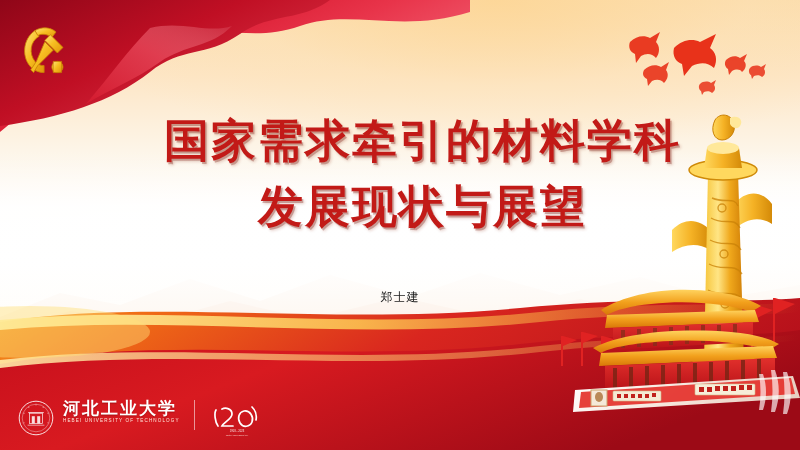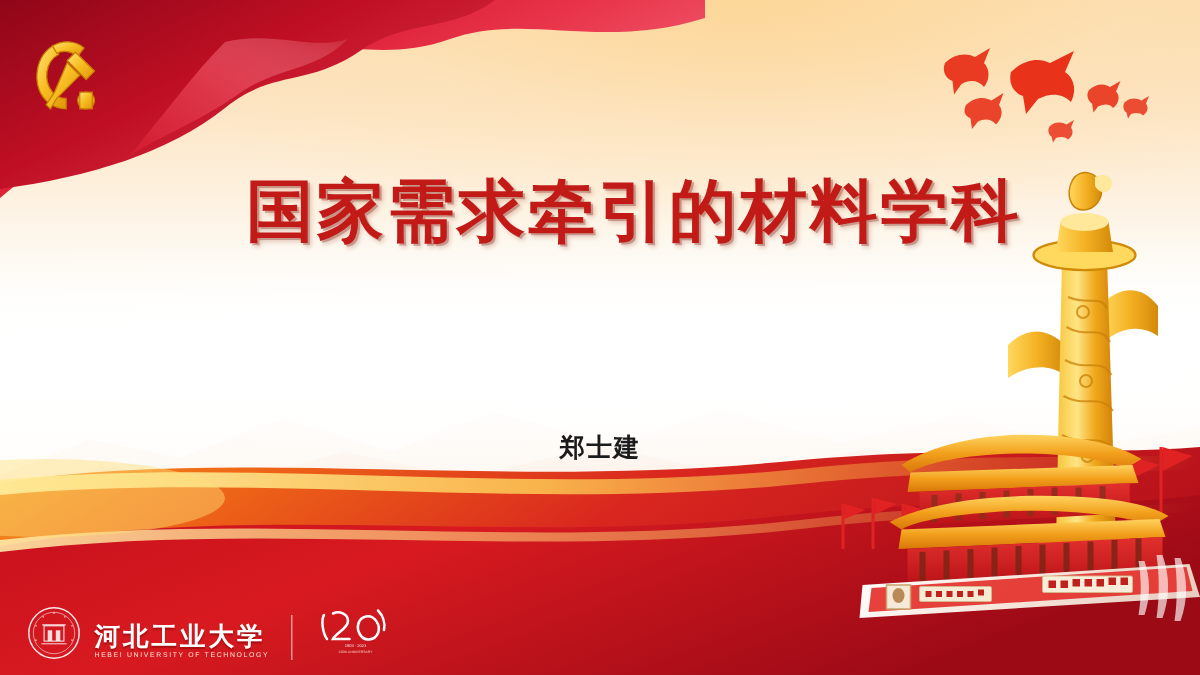--- a/index.html
+++ b/index.html
@@ -111,32 +111,32 @@
     left: 0; top: 287px; width: 800px;
     text-align: center;
     z-index: 20;
   }
   .subtitle-inner {
     display: inline-flex;
     align-items: baseline;
     gap: 42px;
   }
   .subtitle-text {
-    font-size: 17px;
-    font-weight: bold;
+    font-size: 12px;
+    font-weight: normal;
     color: #1b1b1b;
     letter-spacing: 1px;
   }
 
   
   .logo-bar {
     position: absolute;
     left: 18px; bottom: 10px;
     display: flex;
-    align-items: flex-end;
+    align-items: flex-start;
     gap: 9px;
     z-index: 25;
   }
   .seal { width: 36px; height: 36px; flex: none; }
   .uni-names { display: flex; flex-direction: column; gap: 2px; }
   .uni-cn {
     font-size: 17px;
     font-weight: bold;
     color: #ffffff;
     letter-spacing: 2px;
@@ -400,20 +400,21 @@
 
     <g fill="#ffffff" opacity="0.65">
       <path d="M208,104 C212,116 212,128 208,140 L204,140 C206,128 206,116 204,104 Z"></path>
       <path d="M220,100 C225,114 225,128 220,142 L216,142 C218,128 218,114 216,100 Z"></path>
       <path d="M232,102 C237,116 237,130 232,144 L228,144 C230,130 230,116 228,102 Z"></path>
     </g>
   </svg>
 
   <div class="title-block">
     <div class="title-line">国家需求牵引的材料学科</div>
+    <div class="title-line">发展现状与展望</div>
   </div>
 
   <div class="subtitle-block">
     <span class="subtitle-inner">
       <span class="subtitle-text">郑士建</span>
     </span>
   </div>
 
   <div class="logo-bar">
 

